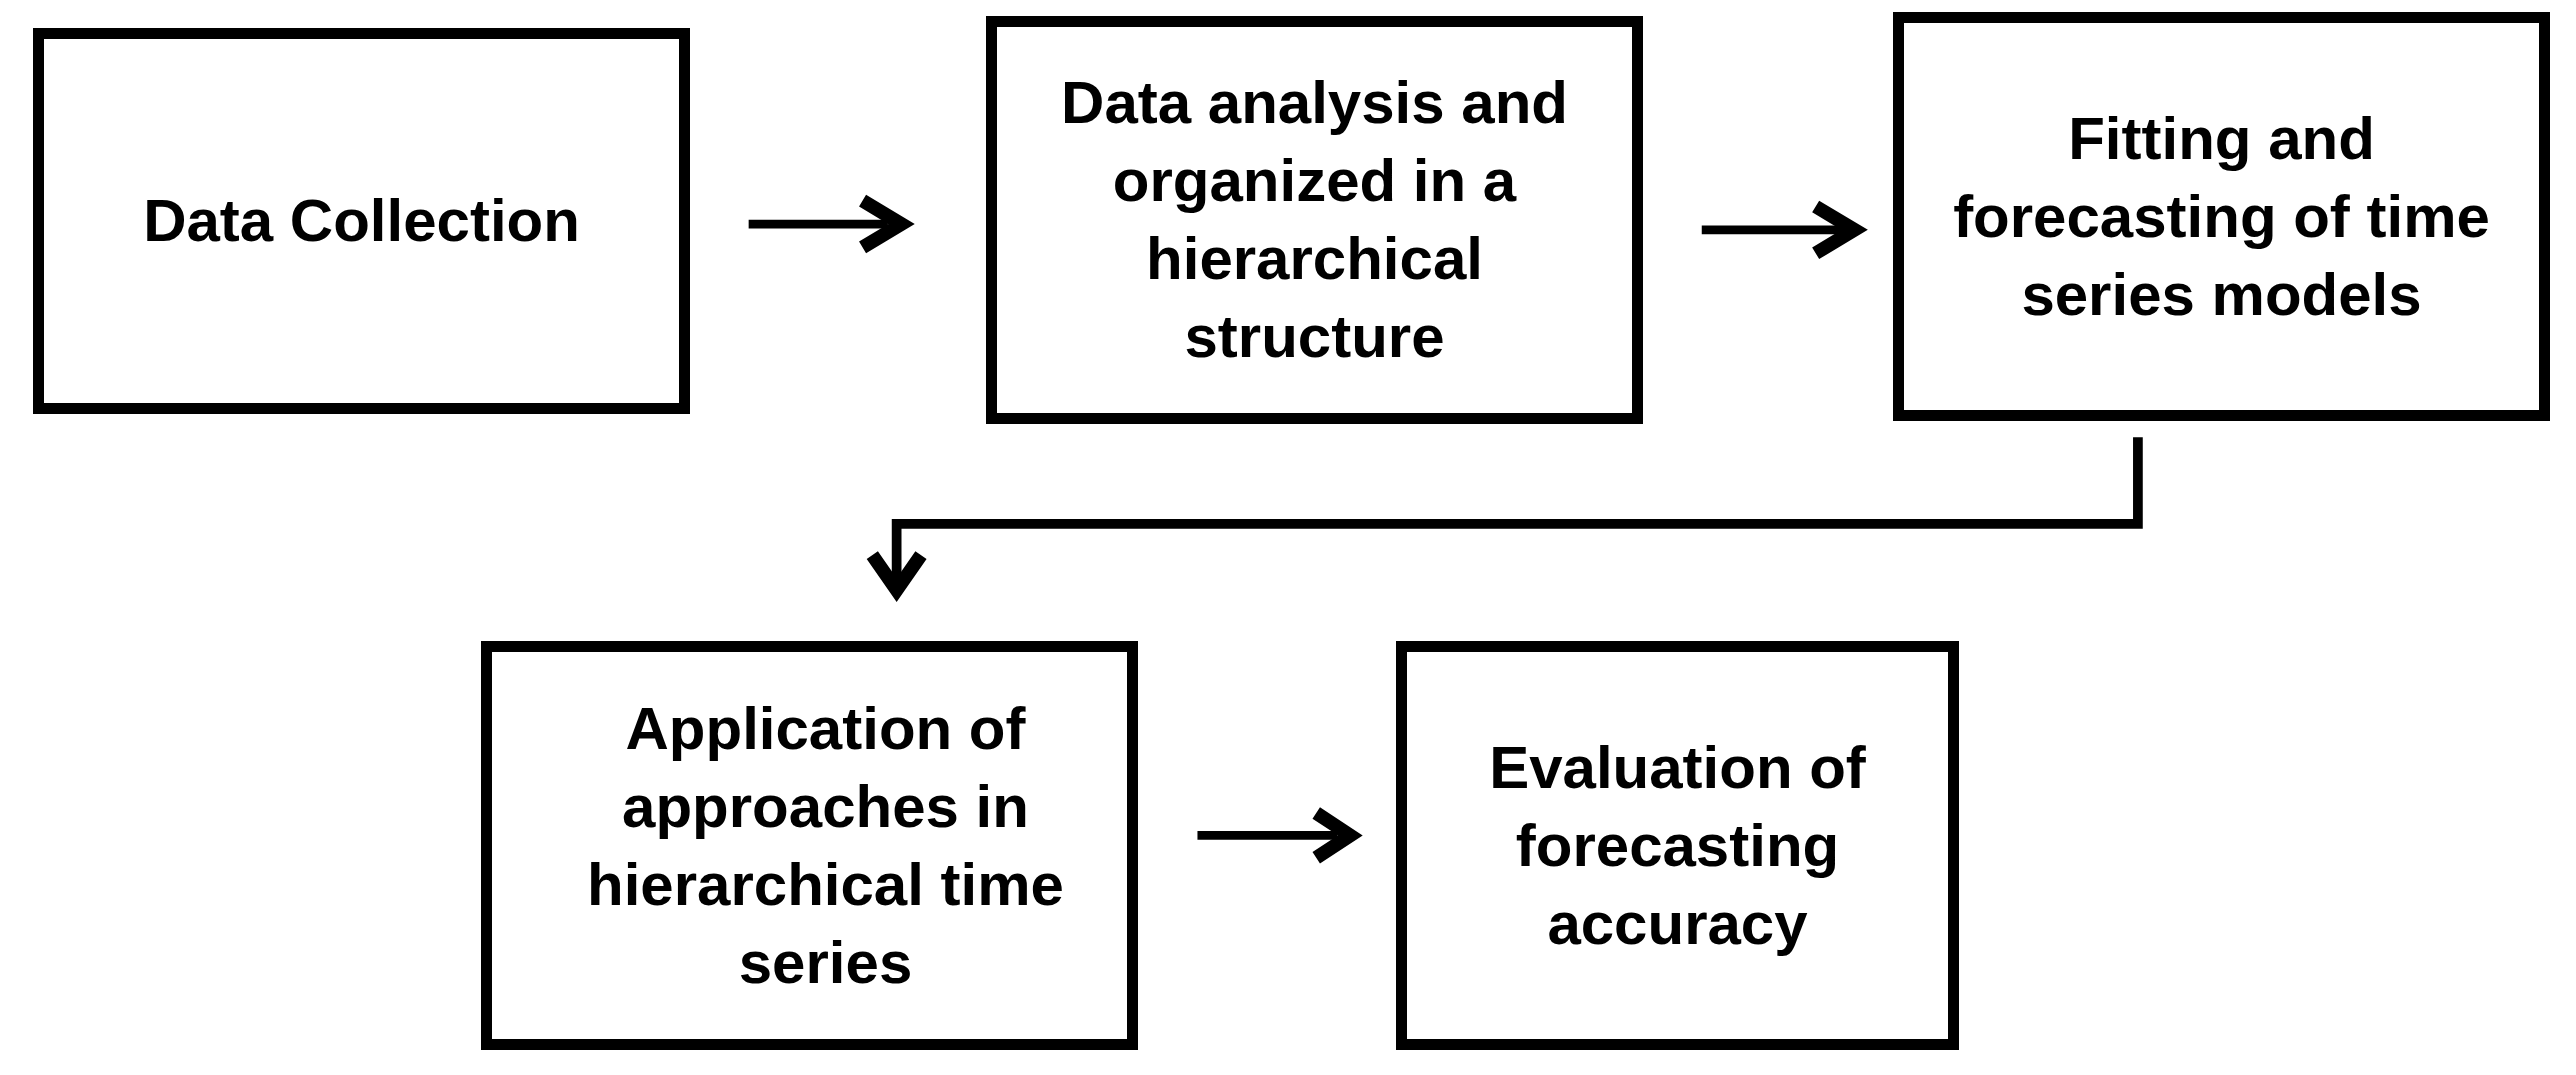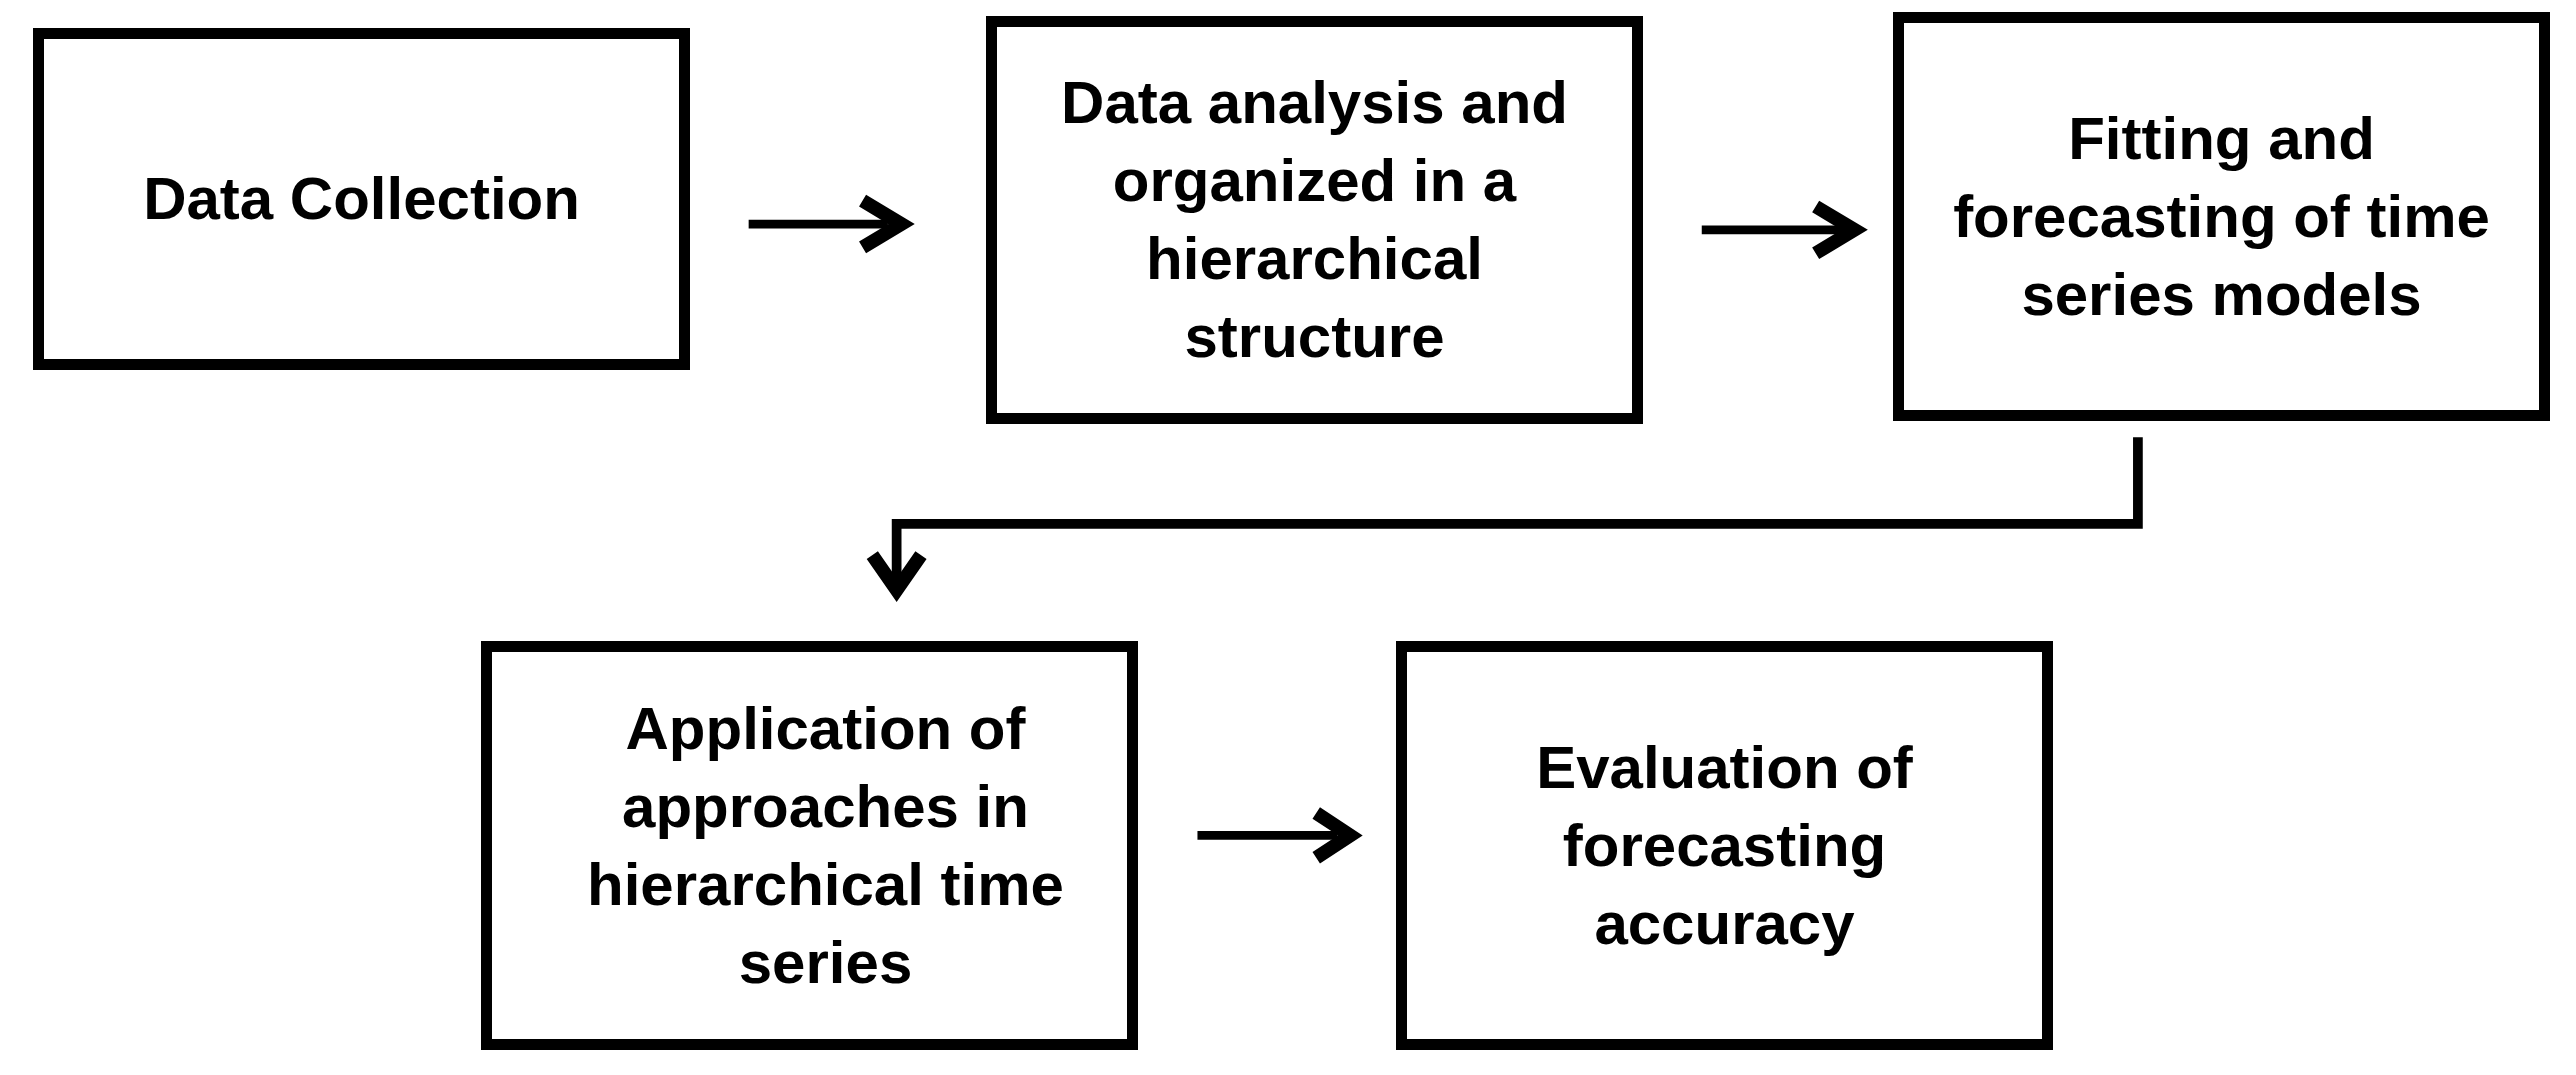--- a/index.html
+++ b/index.html
@@ -34,25 +34,25 @@
     text-align:center;
     font-weight:700;
     font-size:60px;
     line-height:78px;
     color:#000000;
   }
   .node-label{
     white-space:pre-line;
     padding:0 9.7px;
   }
-  #node-data-collection    {left:33px;   top:28px;  width:657px; height:342px;}
+  #node-data-collection    {left:33px;   top:28px;  width:657px; height:386px;}
   #node-data-analysis      {left:986px; top:16px;  width:657px; height:408px;}
   #node-fitting-forecasting{left:1893px; top:12px;  width:657px; height:409px;}
   #node-application        {left:481px;  top:641px; width:657px; height:409px;padding-left:32px;}
-  #node-evaluation         {left:1396px; top:641px; width:657px; height:409px;}
+  #node-evaluation         {left:1396px; top:641px; width:563px; height:409px;}
 </style>
 </head>
 <body>
 
 <div class="canvas">
 
   <svg class="connectors" viewBox="0 0 2646 1105" aria-hidden="true">
 
     <g>
       <line x1="769" y1="230" x2="912" y2="230" stroke-width="9"></line>

